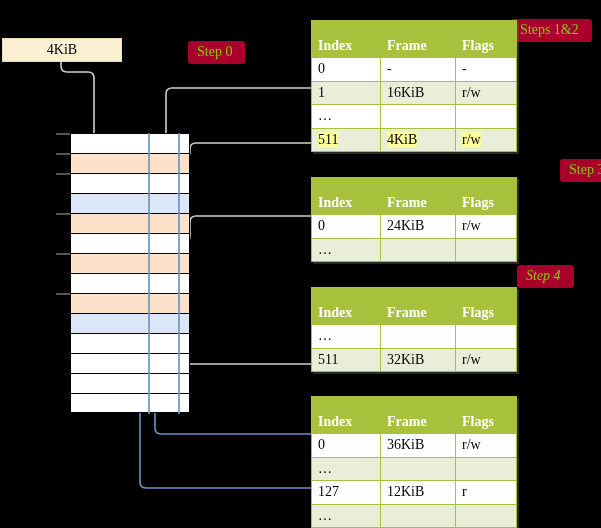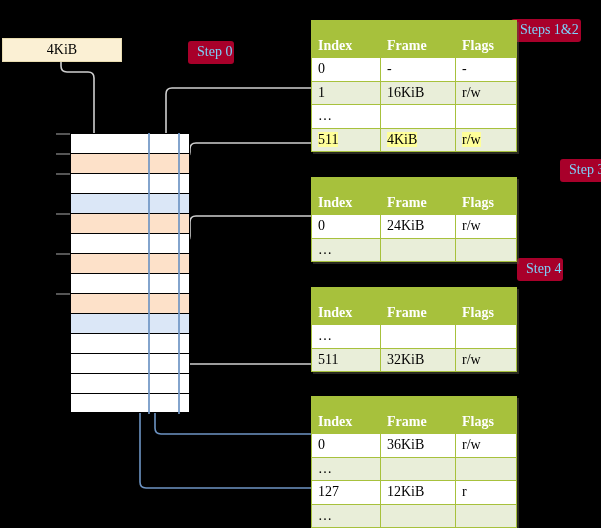--- a/index.html
+++ b/index.html
@@ -7,25 +7,25 @@
     width:601px;height:528px;position:relative;overflow:hidden;
     font-family:"Liberation Serif","DejaVu Serif",serif;
     color:#000;
   }
   .canvas{position:absolute;left:0;top:0;width:601px;height:528px;}
 
   
   .badge{
     position:absolute;
     background:#a8002a;
-    color:#7dd3fc;
+    color:#84cc16;
     font-family:"Liberation Serif","DejaVu Serif",serif;
     font-size:14px;
     line-height:1;
-    padding:4px 2px 5px 9px;
+    padding:4px 13px 5px 9px;
     border-radius:3px;
     white-space:nowrap;
     box-shadow:0 1px 0 rgba(0,0,0,.4);
   }
 
   
   .page-box{
     position:absolute;
     background:#fbf0d4;
     border:1px solid #e8dcb0;
@@ -118,21 +118,21 @@
     <path d="M311,488 L146,488 Q140,488 140,482 L140,228" fill="none" stroke="#6d94c4" stroke-width="1.6" marker-end="url(#bluehead)"></path>
   </svg>
 
   <div class="page-box" style="left:2px;top:38px;width:118px;height:22px;">
     <span>4KiB</span>
   </div>
 
   <div class="badge" style="left:188px;top:41px;">Step 0</div>
   <div class="badge" style="left:511px;top:19px;">Steps 1&amp;2</div>
   <div class="badge" style="left:520px;top:159px;margin-left:40px;">Step 3</div>
-  <div class="badge" style="left:517px;top:258px;">Step 4</div>
+  <div class="badge" style="left:517px;top:265px;font-style:italic;">Step 4</div>
 
   <div class="memgrid" id="memgrid">
       <div class="memrow" style="top: 0px;"></div>
       <div class="tick" style="top: 0px;"></div>
       <div class="memrow orange" style="top: 20px;"></div>
       <div class="tick" style="top: 20px;"></div>
       <div class="memrow" style="top: 40px;"></div>
       <div class="tick" style="top: 40px;"></div>
       <div class="memrow blue" style="top: 60px;"></div>
       <div class="memrow orange" style="top: 80px;"></div>

